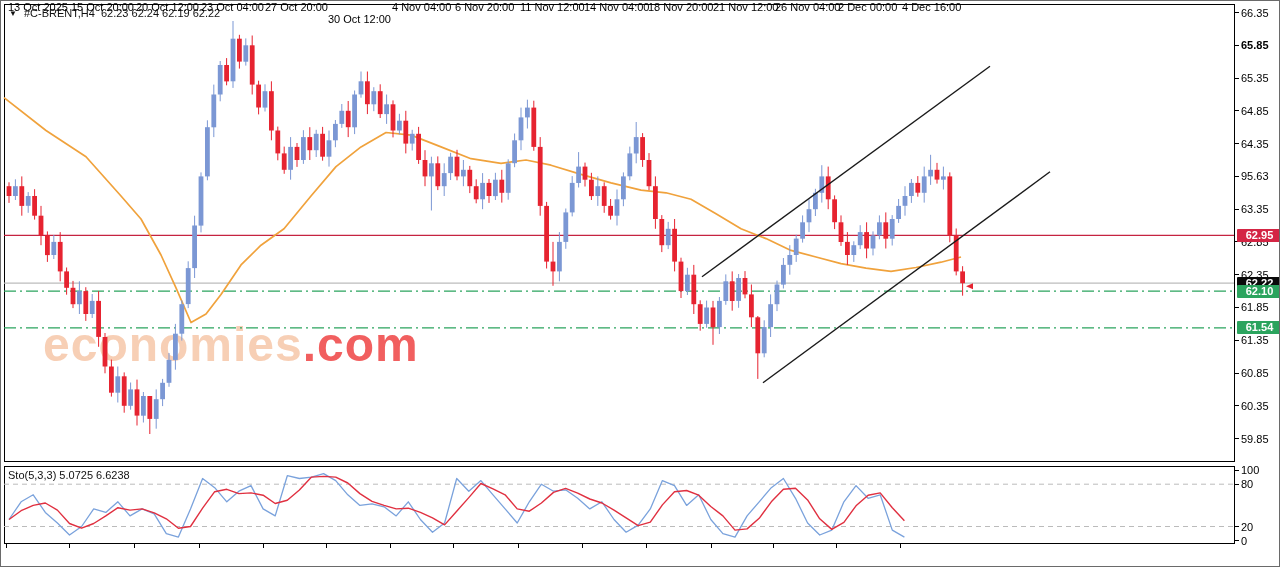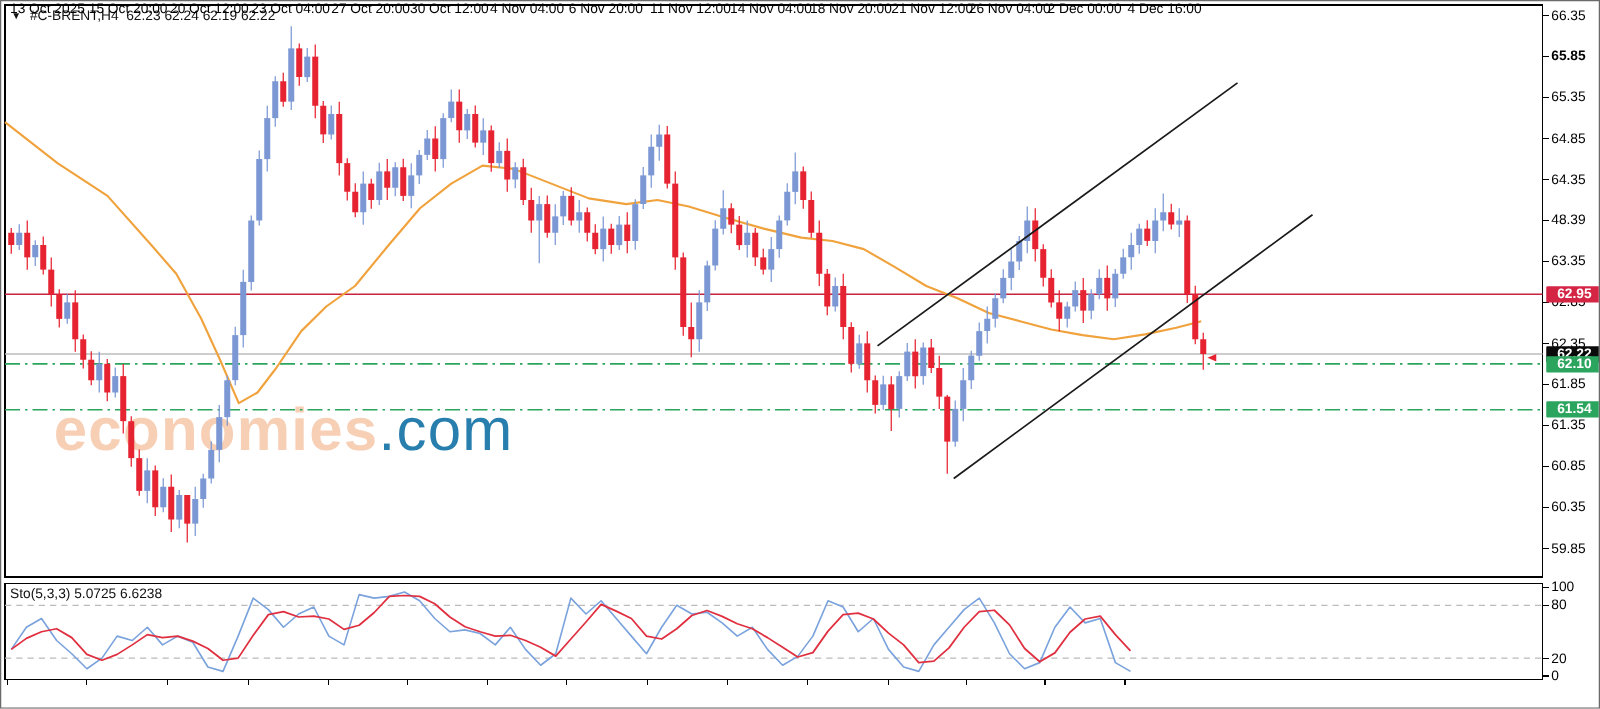--- a/index.html
+++ b/index.html
@@ -4,21 +4,21 @@
 <style>
   html,body{margin:0;padding:0;background:#e8e8e8;}
   #terminal{
     position:relative;width:1280px;height:567px;background:#ffffff;
     font-family:"Liberation Sans", sans-serif;overflow:hidden;
     border:1px solid #6a6a6a;box-sizing:border-box;
   }
   #watermark{position:absolute;left:0;top:0;width:100%;height:100%;z-index:1;pointer-events:none;}
   .wm-line1{position:absolute;left:42px;top:316px;font-size:48px;font-weight:700;letter-spacing:1px;}
   .wm-brand{color:#f5bf9d;opacity:.75;}
-  .wm-gray{color:#0369a1;opacity:.85;font-weight:400;}
+  .wm-gray{color:#ef4444;opacity:.85;font-weight:700;}
   .wm-line2{position:absolute;left:170px;top:358px;font-size:40px;font-weight:700;color:#cccccc;opacity:.85;}
   .wm-x{color:#b9d8b2;}
   #chart-svg{position:absolute;left:0;top:0;z-index:2;}
   #overlay{position:absolute;left:0;top:0;width:100%;height:100%;z-index:3;pointer-events:none;}
   #symbol-row{position:absolute;left:8px;top:6px;font-size:11px;font-weight:400;color:#111;}
   #symbol-row .dd{font-size:8px;margin-right:7px;vertical-align:1px;}
   #sto-label{position:absolute;left:7px;top:468px;font-size:11px;color:#111;}
   .axlabel{position:absolute;font-size:11px;color:#000;white-space:nowrap;}
   .badge{position:absolute;left:1236px;width:45px;height:13px;line-height:13px;
          font-size:11px;font-weight:700;color:#fff;text-align:center;border-radius:1px;}
@@ -389,39 +389,39 @@
     <div id="symbol-row">
       <span class="dd">▼</span><span>#C-BRENT,H4</span>&nbsp;&nbsp;<span>62.23 62.24 62.19 62.22</span>
     </div>
     <div id="sto-label">Sto(5,3,3) 5.0725 6.6238</div>
     <div id="gen-labels">
         <div class="axlabel" style="left: 1240px; top: 5.52077px;">66.35</div>
         <div class="axlabel" style="left: 1240px; top: 38.293px; font-weight: bold;">65.85</div>
         <div class="axlabel" style="left: 1240px; top: 71.0652px;">65.35</div>
         <div class="axlabel" style="left: 1240px; top: 103.837px;">64.85</div>
         <div class="axlabel" style="left: 1240px; top: 136.61px;">64.35</div>
-        <div class="axlabel" style="left: 1240px; top: 169.382px;">48.39</div>
+        <div class="axlabel" style="left: 1240px; top: 169.382px;">95.63</div>
         <div class="axlabel" style="left: 1240px; top: 202.154px;">63.35</div>
         <div class="axlabel" style="left: 1240px; top: 234.926px;">62.85</div>
         <div class="axlabel" style="left: 1240px; top: 267.698px;">62.35</div>
         <div class="axlabel" style="left: 1240px; top: 300.471px;">61.85</div>
         <div class="axlabel" style="left: 1240px; top: 333.243px;">61.35</div>
         <div class="axlabel" style="left: 1240px; top: 366.015px;">60.85</div>
         <div class="axlabel" style="left: 1240px; top: 398.787px;">60.35</div>
         <div class="axlabel" style="left: 1240px; top: 431.559px;">59.85</div>
         <div class="axlabel" style="left: 1240px; top: 463.032px;">100</div>
         <div class="axlabel" style="left: 1240px; top: 477.161px;">80</div>
         <div class="axlabel" style="left: 1240px; top: 519.546px;">20</div>
         <div class="axlabel" style="left: 1240px; top: 533.674px;">0</div>
         <div class="datelabel" style="left: 7px; top: 0px;">13 Oct 2025</div>
         <div class="datelabel" style="left: 70px; top: 0px;">15 Oct 20:00</div>
         <div class="datelabel" style="left: 135px; top: 0px;">20 Oct 12:00</div>
         <div class="datelabel" style="left: 200px; top: 0px;">23 Oct 04:00</div>
         <div class="datelabel" style="left: 264px; top: 0px;">27 Oct 20:00</div>
-        <div class="datelabel" style="left: 327px; top: 0px;">30 Oct 12:00</div>
+        <div class="datelabel" style="left: 327px; top: 12px;">30 Oct 12:00</div>
         <div class="datelabel" style="left: 391px; top: 0px;">4 Nov 04:00</div>
         <div class="datelabel" style="left: 454px; top: 0px;">6 Nov 20:00</div>
         <div class="datelabel" style="left: 519px; top: 0px;">11 Nov 12:00</div>
         <div class="datelabel" style="left: 583px; top: 0px;">14 Nov 04:00</div>
         <div class="datelabel" style="left: 647px; top: 0px;">18 Nov 20:00</div>
         <div class="datelabel" style="left: 712px; top: 0px; text-align: center;">21 Nov 12:00</div>
         <div class="datelabel" style="left: 774px; top: 0px;">26 Nov 04:00</div>
         <div class="datelabel" style="left: 837px; top: 0px;">2 Dec 00:00</div>
         <div class="datelabel" style="left: 901px; top: 0px;">4 Dec 16:00</div>
         <div class="badge" style="top: 227.872px; background: rgb(212, 37, 68);">62.95</div>

